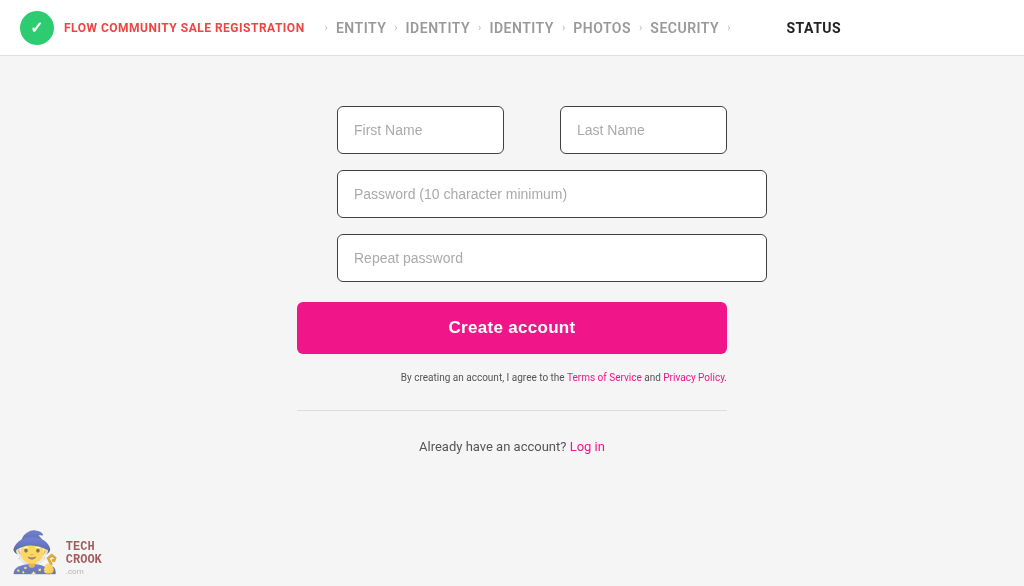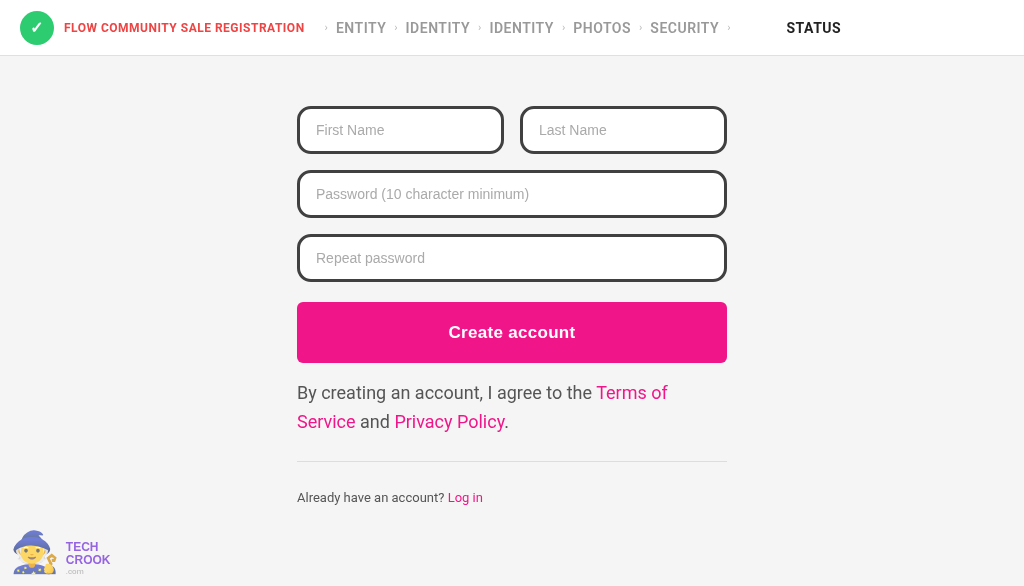--- a/index.html
+++ b/index.html
@@ -87,70 +87,72 @@
     }
 
     .name-row {
       display: flex;
       gap: 16px;
     }
 
     .form-input {
       width: 100%;
       height: 48px;
-      border: 3px solid #404040;
-      border-radius: 14px;
+      border: 1px solid #404040;
+      border-radius: 6px;
       padding: 0 16px;
       font-size: 14px;
       color: #666;
       background: #fff;
       outline: none;
+      margin-left: 40px;
     }
     .form-input::placeholder {
       color: #aaa;
     }
 
     .name-row .form-input {
       flex: 1;
     }
 
     .create-btn {
       width: 100%;
-      height: 61px;
+      height: 52px;
       background: #f0168a;
       color: #fff;
       border: none;
       border-radius: 6px;
       font-size: 17px;
       font-weight: 600;
       cursor: pointer;
       letter-spacing: 0.3px;
       margin-top: 4px;
     }
 
     .terms-text {
-      font-size: 18px;
+      font-size: 10px;
       color: #555;
-      text-align: left;
+      text-align: right;
       line-height: 1.6;
     }
 
     .terms-link {
       color: #f0168a;
       text-decoration: none;
     }
 
     .divider {
       width: 100%;
       height: 1px;
       background: #ddd;
       margin-top: 8px;
     }
 
     .login-row {
+      text-align: center;
       font-size: 13px;
       color: #555;
       padding-top: 12px;
     }
 
     .login-link {
       color: #f0168a;
       text-decoration: none;
     }
 
@@ -166,22 +168,22 @@
       display: flex;
       align-items: flex-end;
       gap: 6px;
     }
     .stick-figure {
       font-size: 40px;
     }
     .brand-label {
       font-size: 12px;
       font-weight: bold;
-      font-family: Liberation Sans, sans-serif;
-      color: #6d28d9;
+      font-family: Liberation Mono, monospace;
+      color: #7f1d1d;
       line-height: 1.1;
     }
     .brand-sub {
       font-size: 8px;
       color: #999;
     }
   </style>
 </head>
 <body>
 

